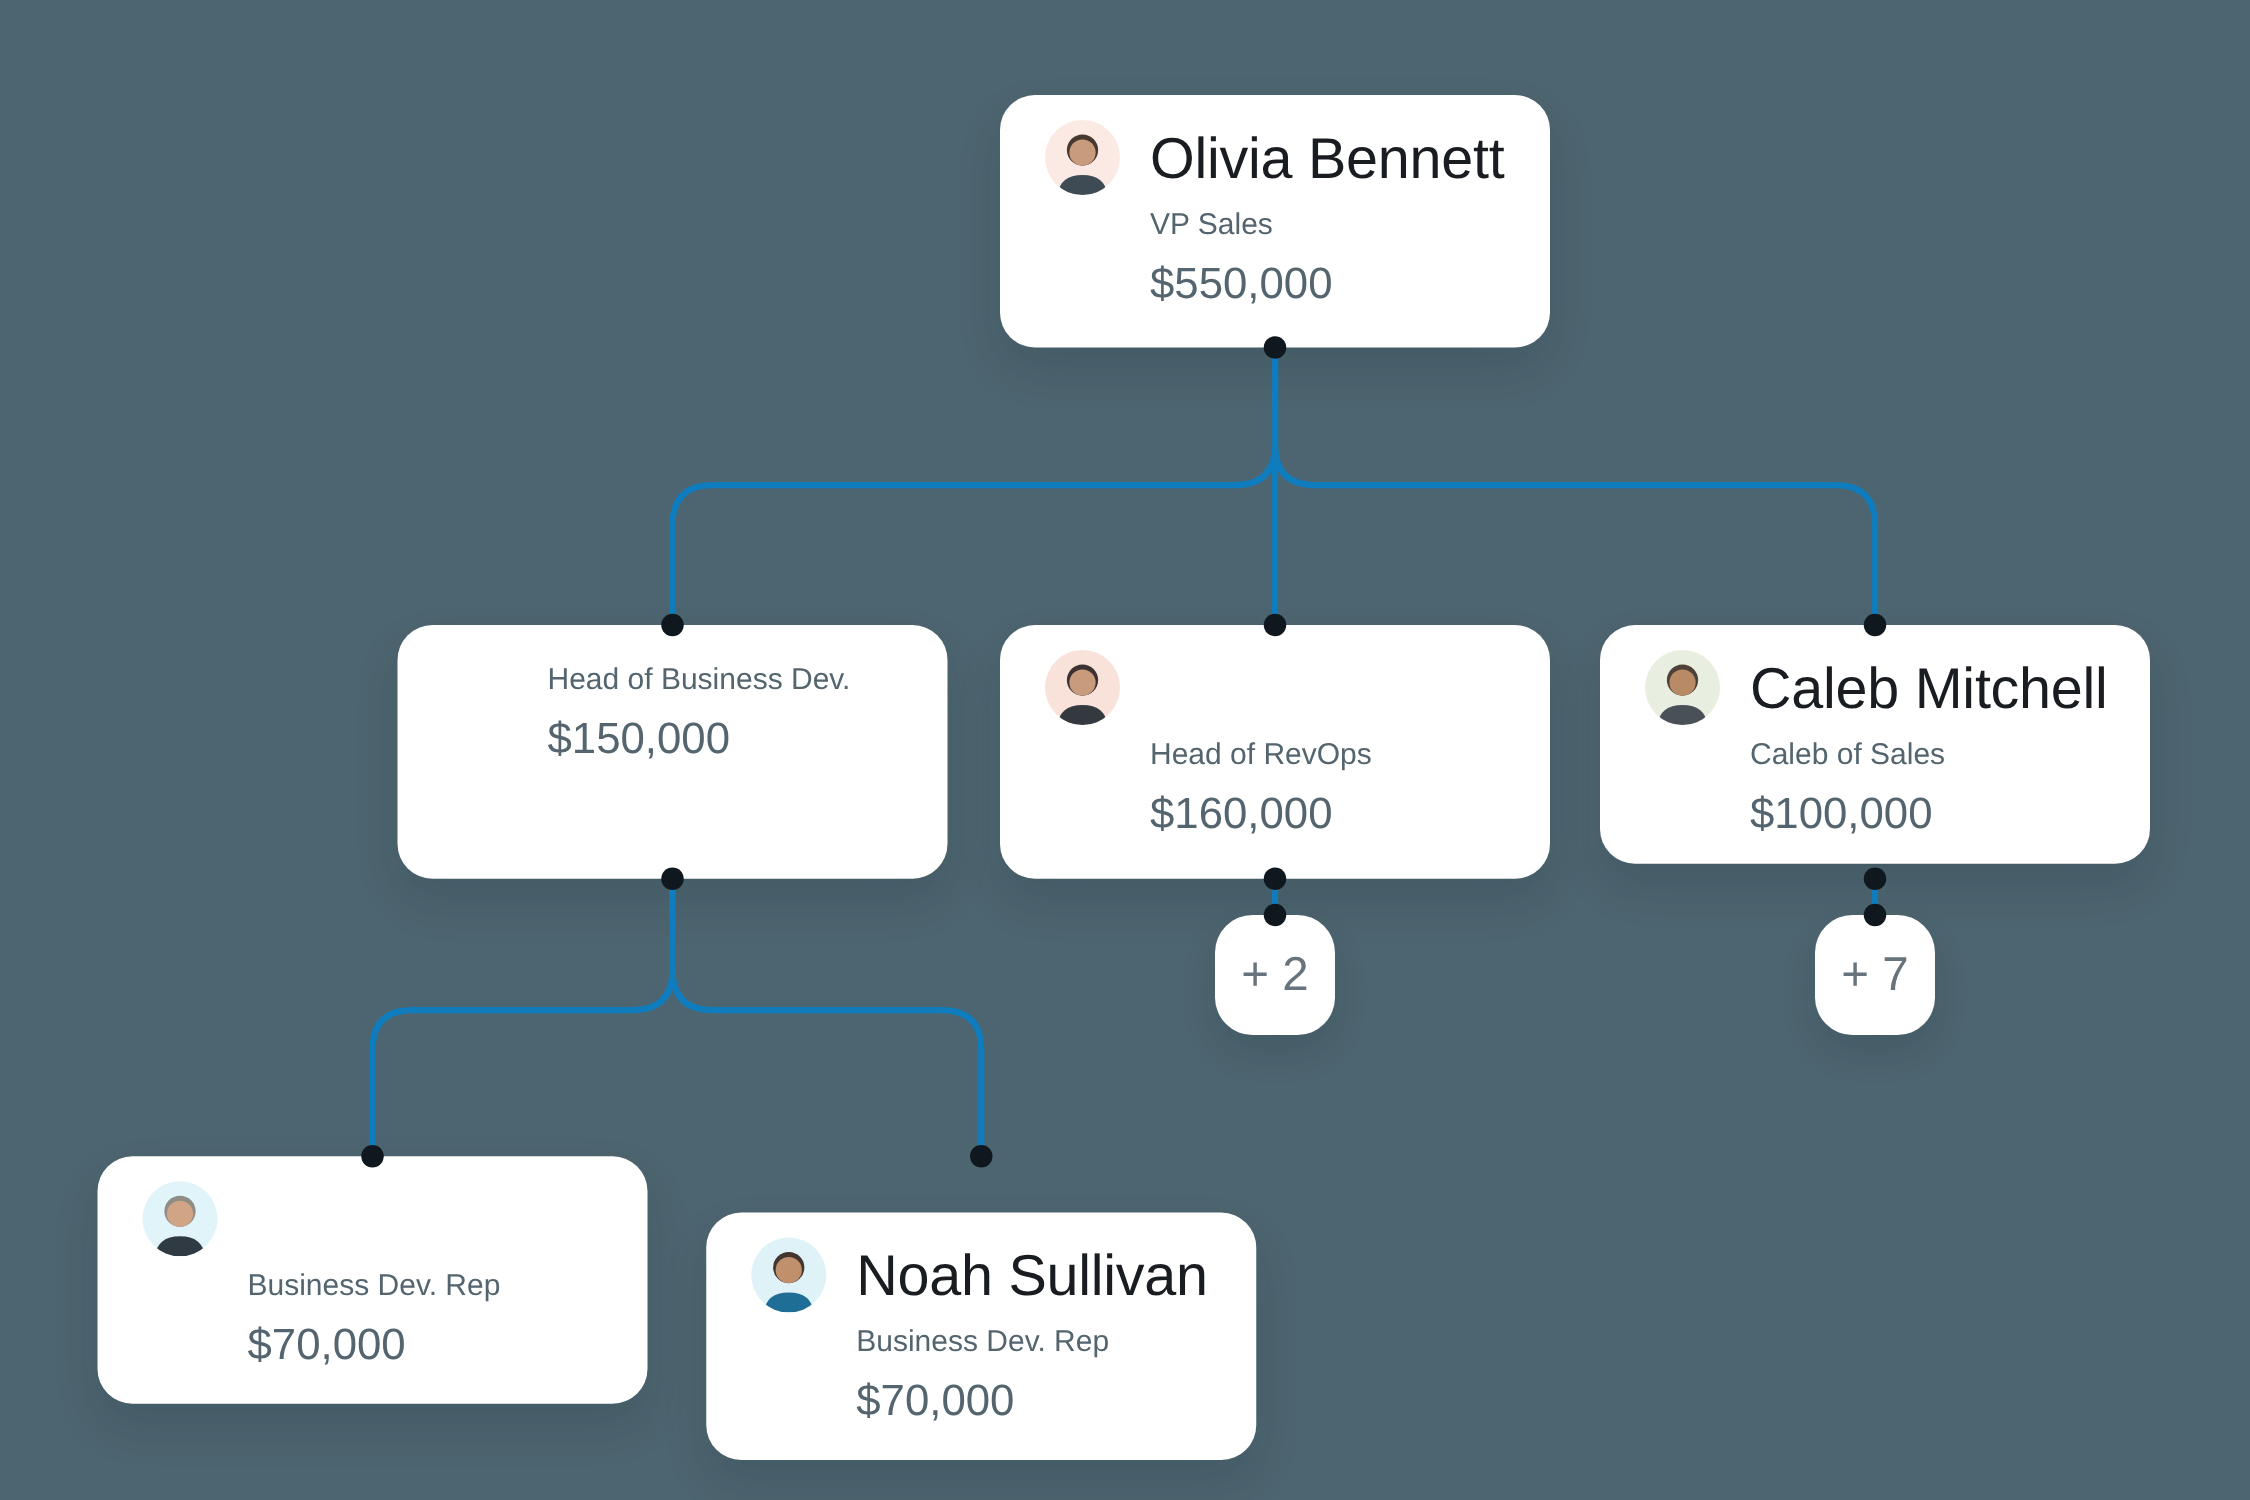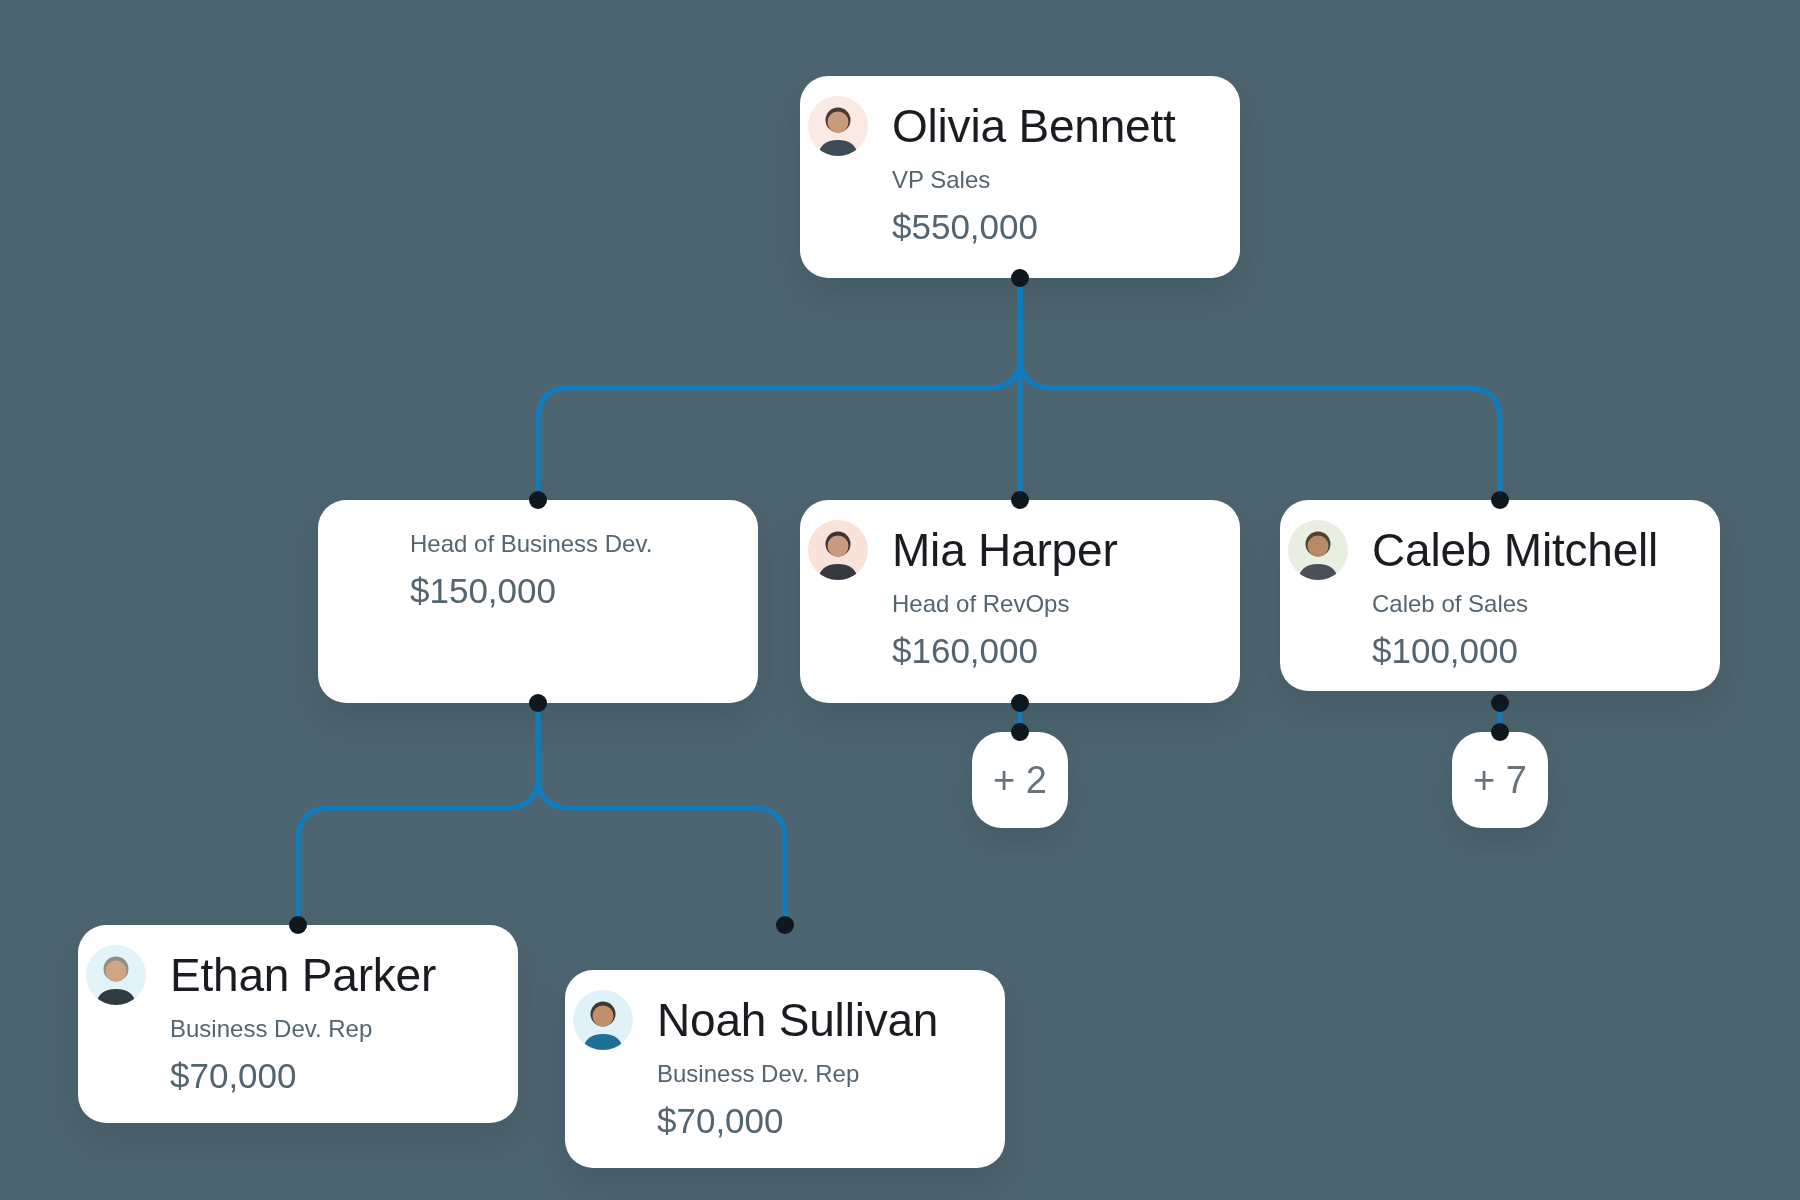--- a/index.html
+++ b/index.html
@@ -21,21 +21,21 @@
   }
   .conn{fill:none;stroke:#0f7cbe;stroke-width:5;}
   .dot{fill:#10181f;}
   .card{
     position:absolute;
     width:440px;
     background:#ffffff;
     border-radius:28px;
     box-shadow:0 18px 36px rgba(8,26,36,.12);
     box-sizing:border-box;
-    padding:20px 24px 0 8px;
+    padding:20px 24px 0 36px;
     z-index:1;
     cursor:pointer;
   }
   .c-olivia{left:800px;top:76px;height:202px;}
   .c-lucas {left:318px;top:500px;height:203px;}
   .c-mia   {left:800px;top:500px;height:203px;}
   .c-caleb {left:1280px;top:500px;height:191px;}
   .c-ethan {left:78px;top:925px;height:198px;}
   .c-noah  {left:565px;top:970px;height:198px;}
   .card-row1{display:flex;align-items:center;gap:24px;}
@@ -138,21 +138,20 @@
 
   <div class="card c-mia">
     <div class="card-row1">
       <div class="avatar" style="background: rgb(248, 226, 218);">
         <svg viewBox="0 0 60 60">
           <circle cx="30" cy="24" r="12.5" fill="#3d3134"></circle>
           <circle cx="30" cy="26" r="10.5" fill="#c99b7d"></circle>
           <path d="M10 60 Q12 44 30 44 Q48 44 50 60 Z" fill="#33393f"></path>
         </svg>
       </div>
-      <div class="person-name">Mia Harper</div>
     </div>
     <div class="person-title">Head of RevOps</div>
     <div class="person-salary">$160,000</div>
   </div>
 
   <div class="card c-caleb">
     <div class="card-row1">
       <div class="avatar" style="background: rgb(233, 239, 224);">
         <svg viewBox="0 0 60 60">
           <circle cx="30" cy="24" r="12.5" fill="#4e4238"></circle>
@@ -168,21 +167,20 @@
 
   <div class="card c-ethan">
     <div class="card-row1">
       <div class="avatar" style="background: rgb(224, 244, 249);">
         <svg viewBox="0 0 60 60">
           <circle cx="30" cy="24" r="12.5" fill="#8f8d86"></circle>
           <circle cx="30" cy="26" r="10.5" fill="#d2a486"></circle>
           <path d="M10 60 Q12 44 30 44 Q48 44 50 60 Z" fill="#2f3a42"></path>
         </svg>
       </div>
-      <div class="person-name">Ethan Parker</div>
     </div>
     <div class="person-title">Business Dev. Rep</div>
     <div class="person-salary">$70,000</div>
   </div>
 
   <div class="card c-noah">
     <div class="card-row1">
       <div class="avatar" style="background: rgb(222, 242, 248);">
         <svg viewBox="0 0 60 60">
           <circle cx="30" cy="24" r="12.5" fill="#43362e"></circle>

